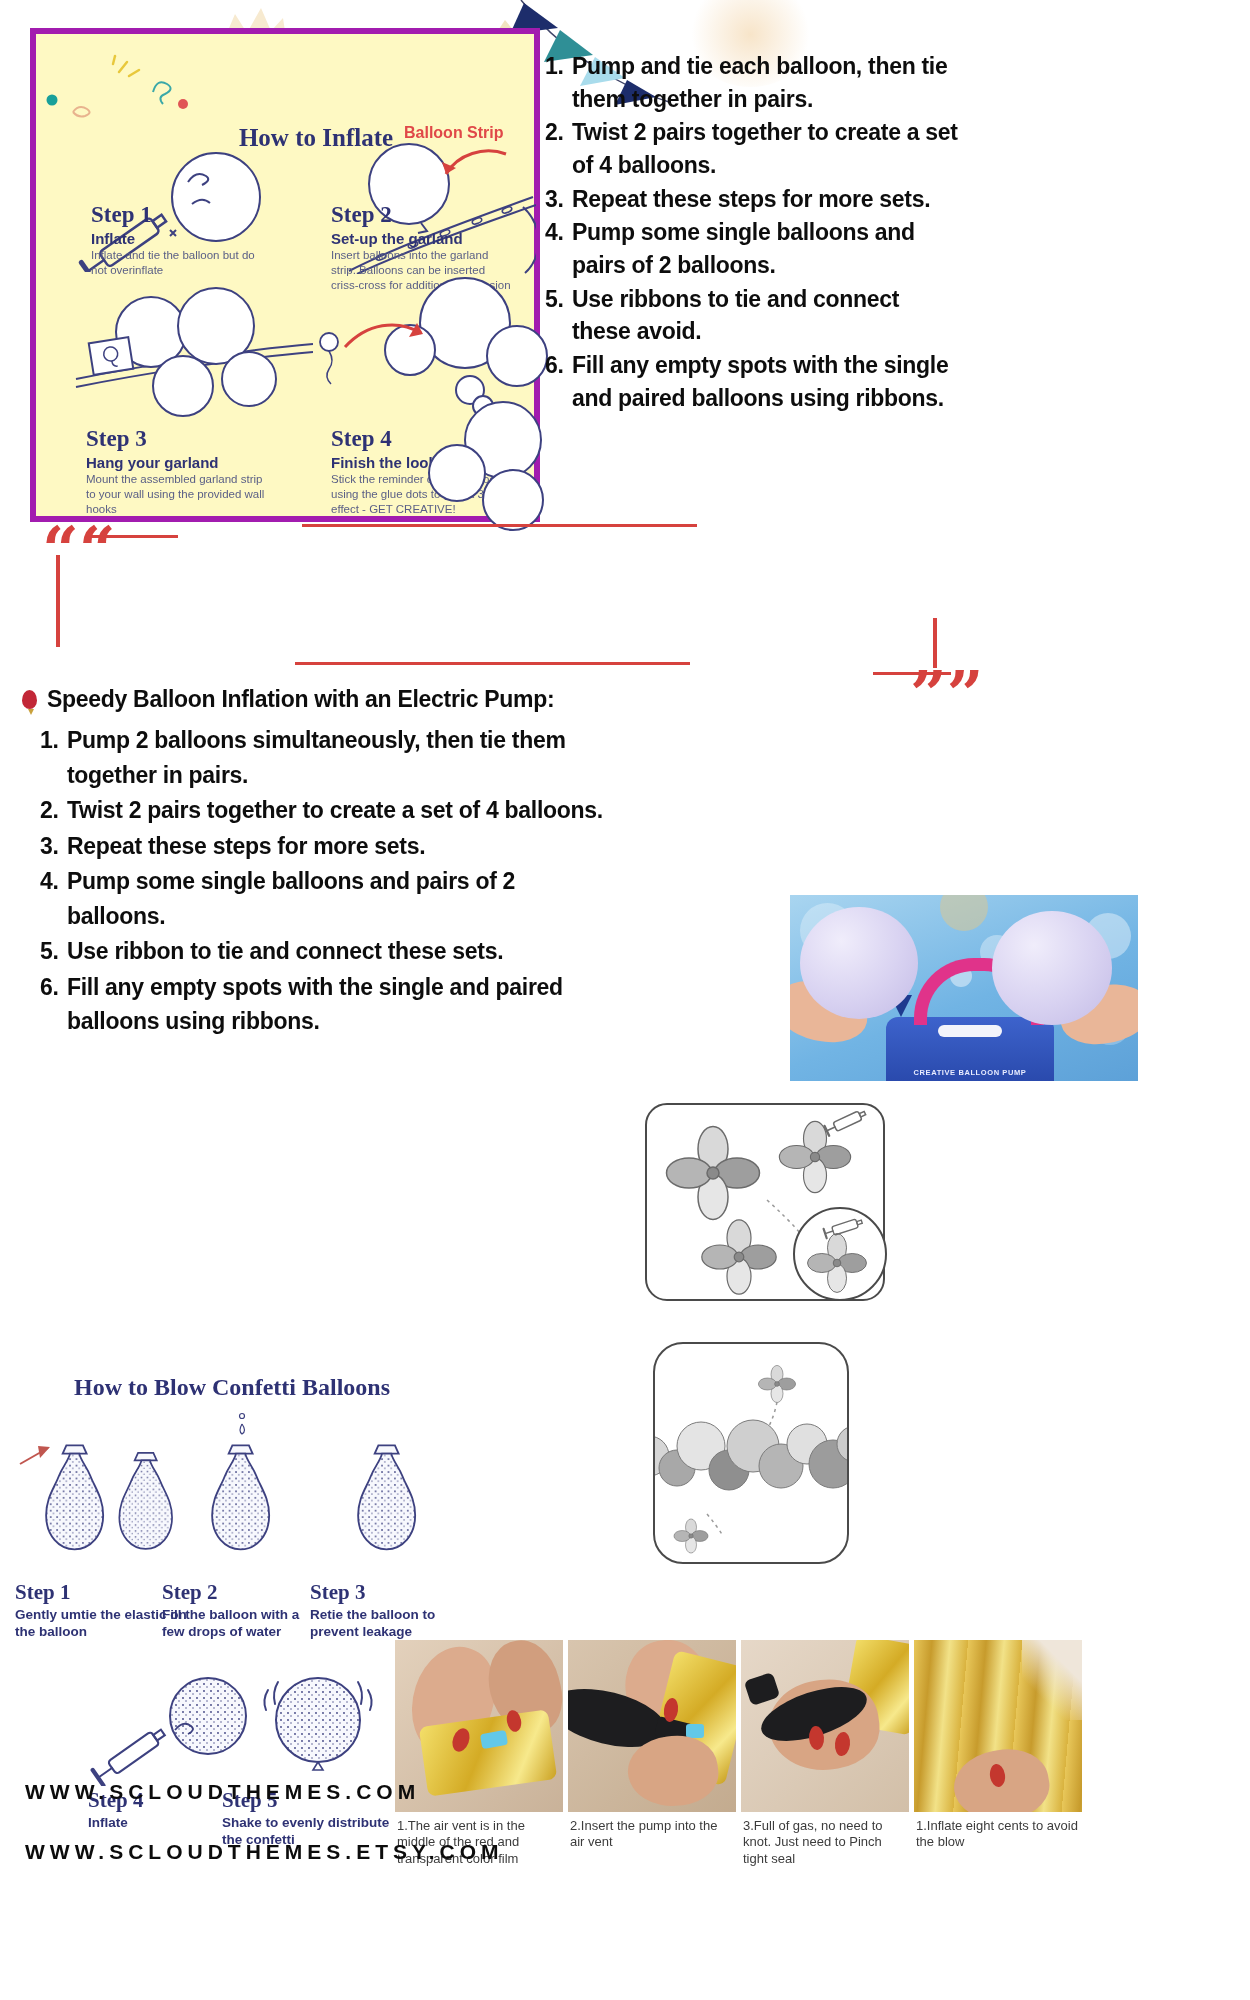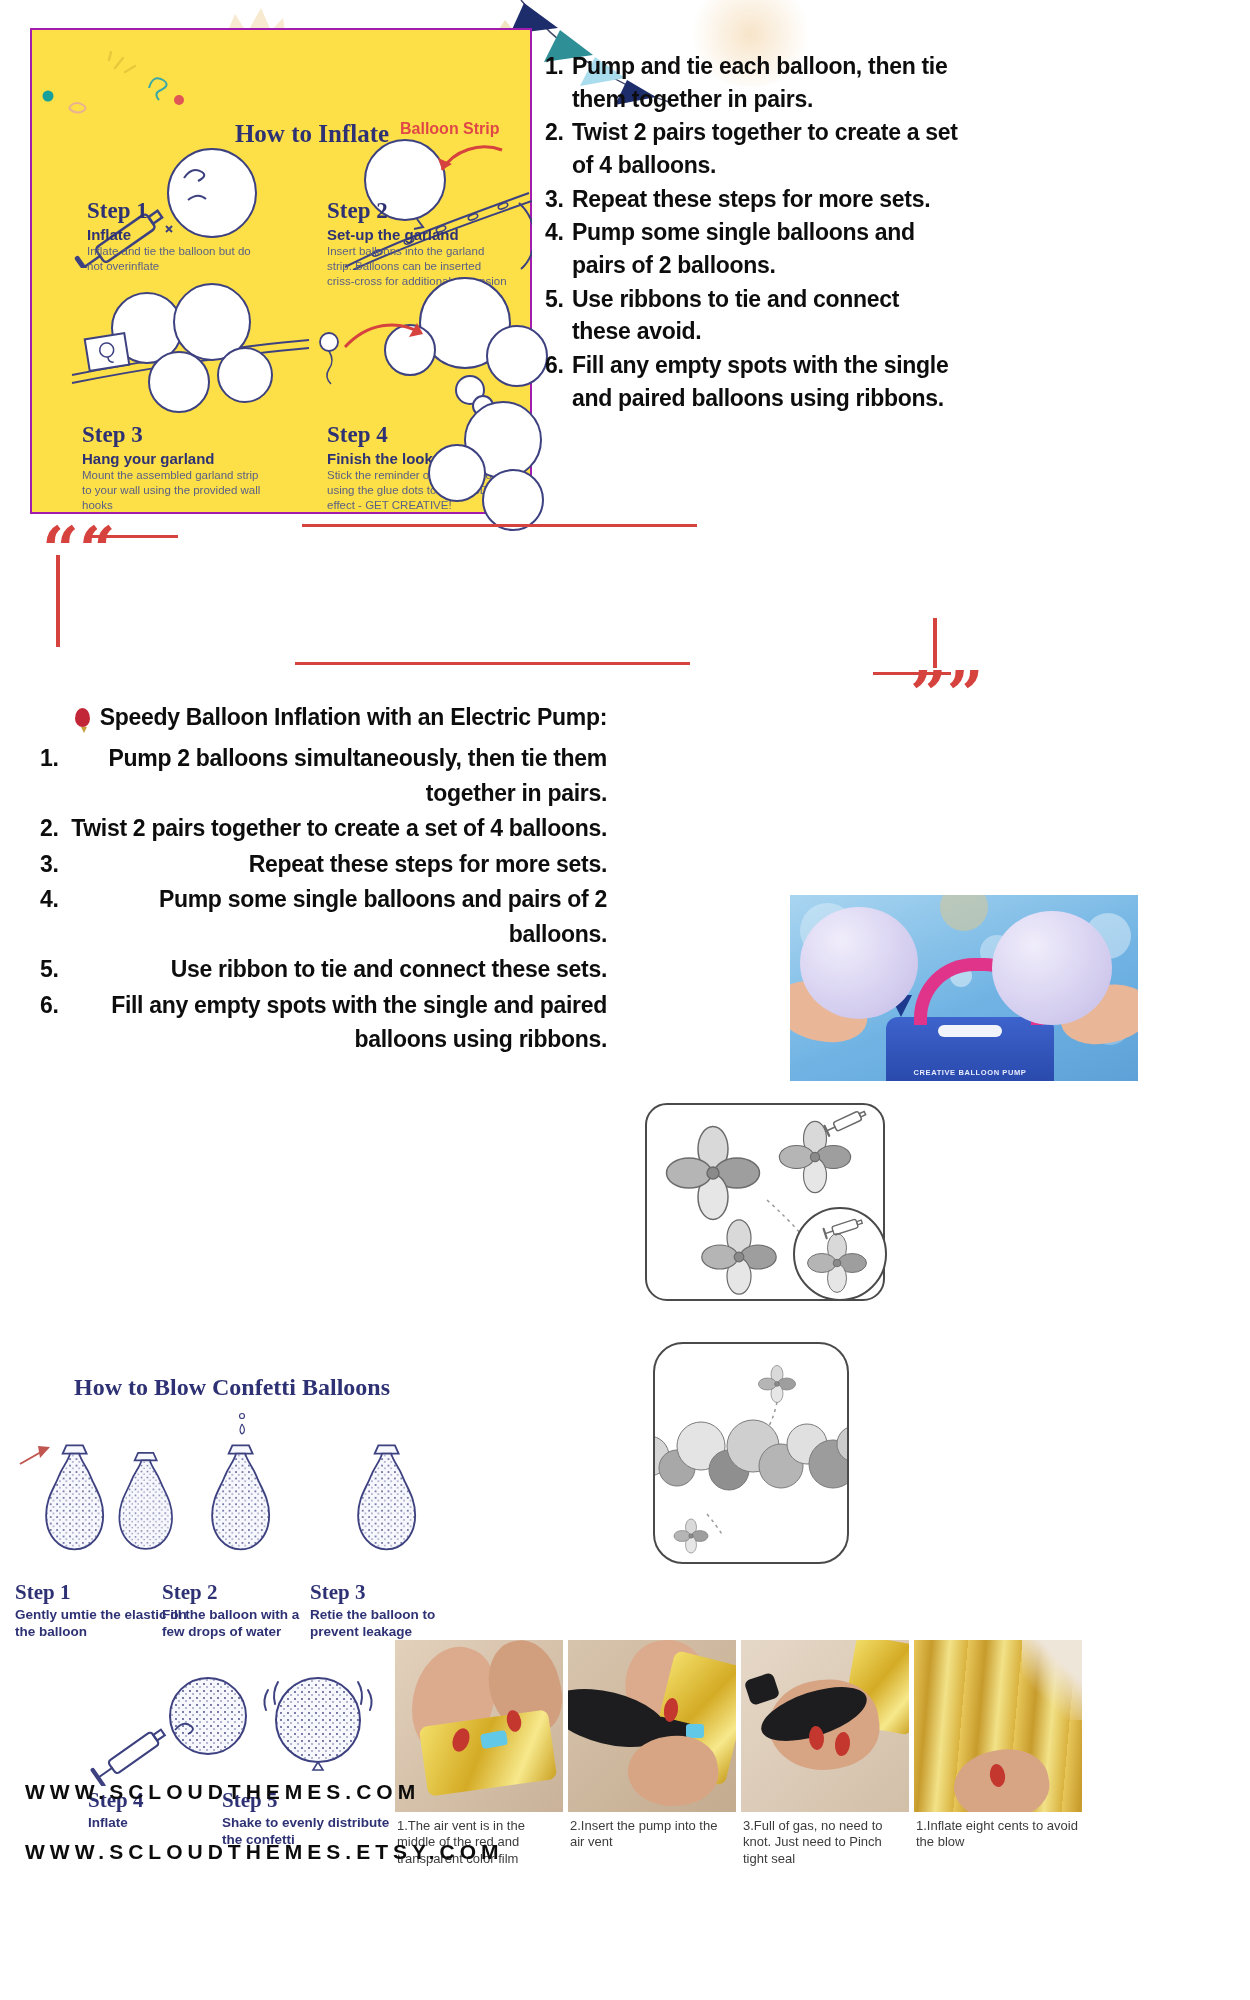--- a/index.html
+++ b/index.html
@@ -1,21 +1,21 @@
 <!DOCTYPE html>
 <html><head>
 <meta charset="utf-8">
 <style>
   html,body{margin:0;padding:0;}
   body{font-family:"Liberation Sans",sans-serif;background:#fff;}
   .page{position:relative;width:1250px;height:2000px;background:#fff;overflow:hidden;}
   .abs{position:absolute;}
 
   
-  .inflate-box{left:30px;top:28px;width:498px;height:482px;border:2px solid #a21caf;background:#fde047;}
+  .inflate-box{left:30px;top:28px;width:498px;height:482px;border:6px solid #a21caf;background:#fef9c3;}
   .box-title{left:160px;top:90px;width:240px;text-align:center;font-family:"Liberation Serif",serif;
              font-weight:bold;font-size:25px;color:#2e3274;}
   .stepblock{text-align:left;}
   .step-name{margin:0;font-family:"Liberation Serif",serif;font-weight:bold;font-size:23px;color:#2e3274;}
   .step-sub{margin:2px 0 1px 0;font-weight:bold;font-size:15px;color:#2e3274;}
   .step-desc{margin:0;font-size:11.5px;line-height:1.3;color:#5a5f86;}
   .strip-label{color:#e04848;font-weight:bold;font-size:16px;}
 
   
   .list-section{color:#0d0d0d;}
@@ -240,21 +240,21 @@
     <div class="abs qmark" style="left:2px;top:18px;">““</div>
     <div class="abs redline" style="left:48px;top:22px;width:90px;"></div>
     <div class="abs redbar" style="left:16px;top:42px;height:92px;"></div>
     <div class="abs redline" style="left:262px;top:11px;width:395px;"></div>
     <div class="abs redline" style="left:255px;top:149px;width:395px;"></div>
     <div class="abs redbar" style="left:893px;top:105px;height:50px;"></div>
     <div class="abs redline" style="left:833px;top:159px;width:78px;"></div>
     <div class="abs qmark" style="left:870px;top:162px;">””</div>
   </div>
 
-  <div class="abs list-section" style="left:22px;top:702px;width:585px;text-align:right;">
+  <div class="abs list-section" style="left:22px;top:684px;width:585px;">
     <div class="list-heading">
       <span class="balloon-ico"><i></i></span><span>Speedy Balloon Inflation with an Electric Pump:</span>
     </div>
     <ol class="steps-list" style="margin-left:18px;">
 
     <li style="line-height:1.5;">Pump 2 balloons simultaneously, then tie them together in pairs.</li>
         <li style="line-height:1.5;">Twist 2 pairs together to create a set of 4 balloons.</li>
         <li style="line-height:1.5;">Repeat these steps for more sets.</li>
         <li style="line-height:1.5;">Pump some single balloons and pairs of 2 balloons.</li>
         <li style="line-height:1.5;">Use ribbon to tie and connect these sets.</li>

